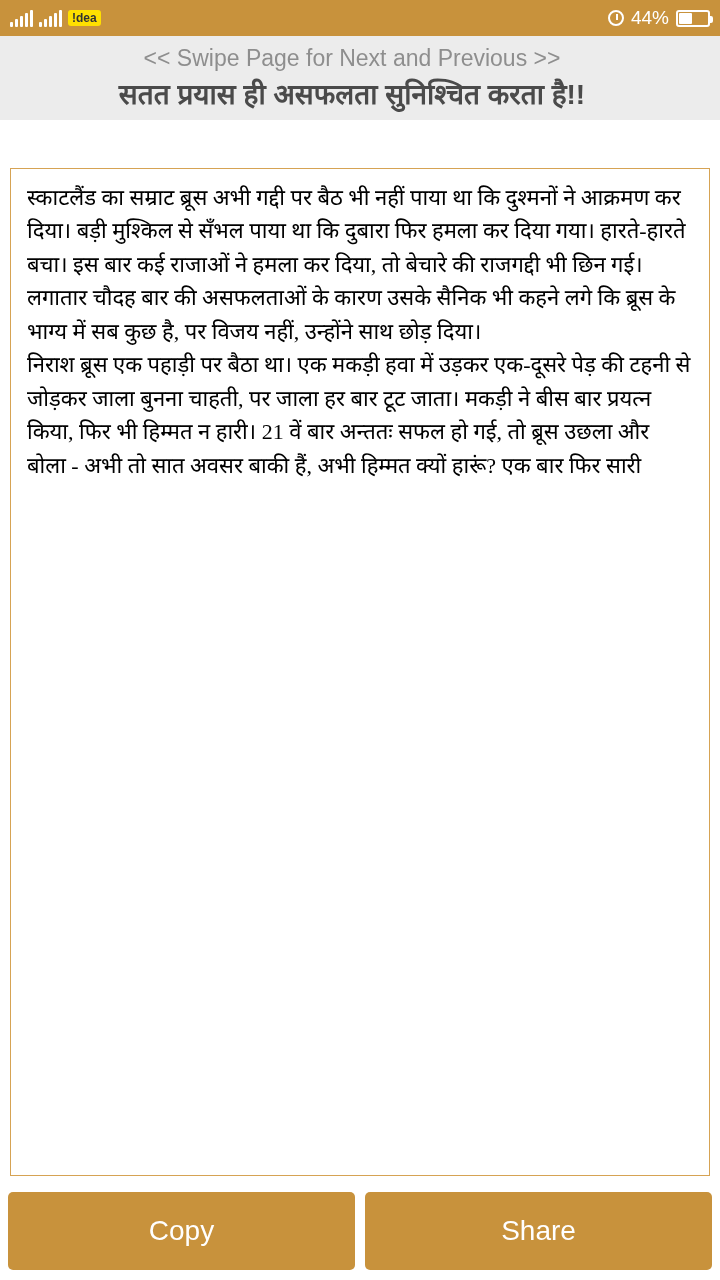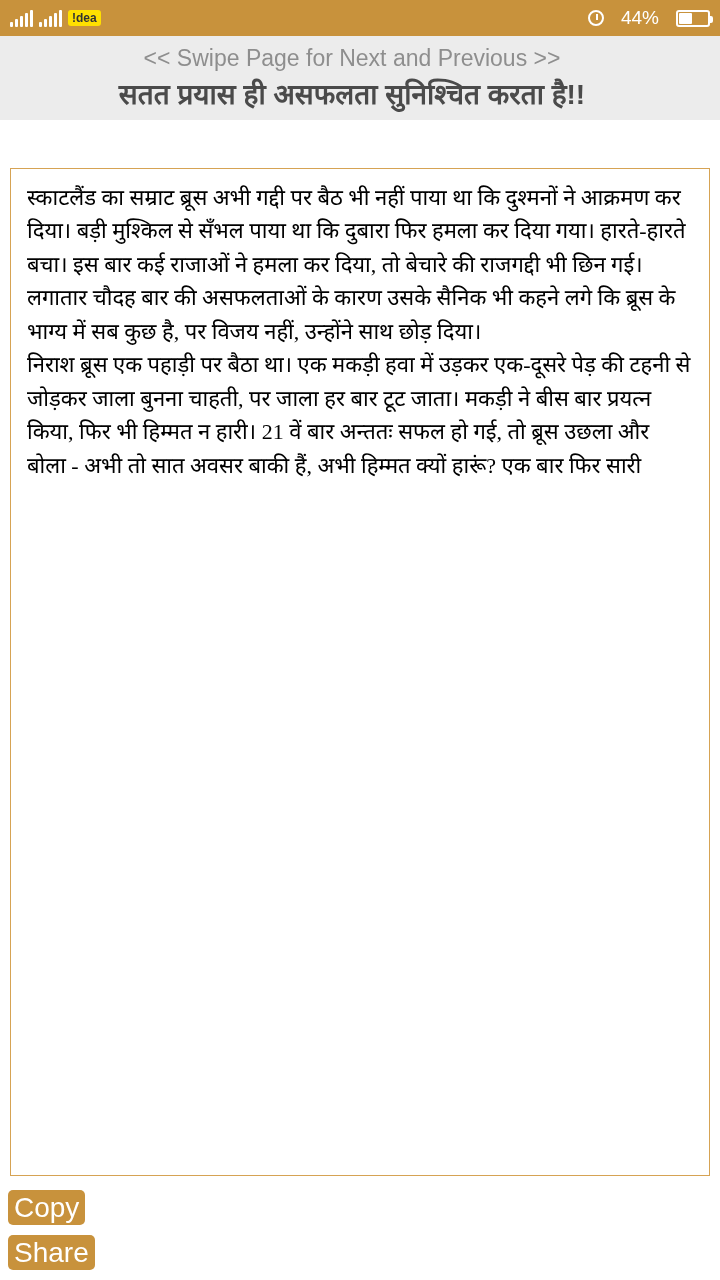--- a/index.html
+++ b/index.html
@@ -62,21 +62,21 @@
     position: absolute;
     left: 0;
     right: 0;
     text-align: center;
     font-size: 20px;
     pointer-events: none;
   }
   .status-right {
     display: flex;
     align-items: center;
-    gap: 17px;
+    gap: 7px;
     font-size: 19px;
     z-index: 2;
   }
   .alarm-icon {
     width: 16px;
     height: 16px;
     border: 2px solid #ffffff;
     border-radius: 50%;
     position: relative;
     box-sizing: border-box;
@@ -169,26 +169,25 @@
 
   
   .bottom-bar {
     position: absolute;
     left: 0;
     right: 0;
     bottom: 0;
     height: 96px;
     background: #ffffff;
     display: flex;
-    align-items: flex-start;
+    align-items: flex-end;
     justify-content: space-between;
     padding: 6px 8px 10px 8px;
     box-sizing: border-box;
     gap: 10px;
-    flex-direction: column;
   }
   .action-button {
     flex: 1 1 0;
     height: 78px;
     background: #c8923c;
     color: #ffffff;
     border: none;
     border-radius: 5px;
     font-size: 28px;
     font-family: "Liberation Sans", sans-serif;

